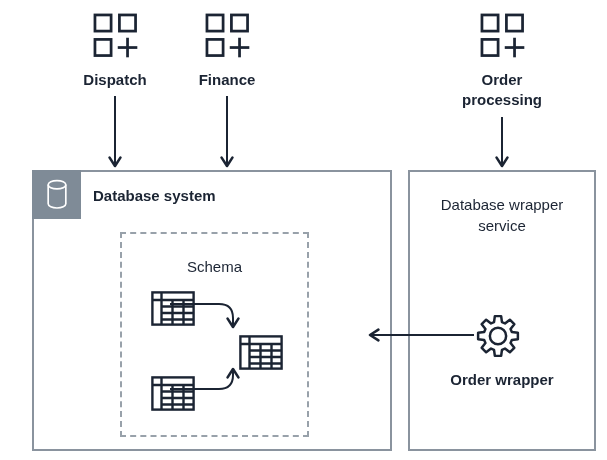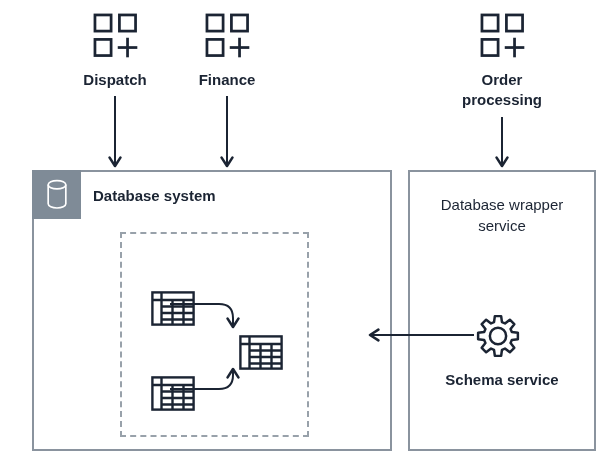--- a/index.html
+++ b/index.html
@@ -108,20 +108,21 @@
   <div class="box box-db">
     <div class="badge">
       <svg width="26" height="33" viewBox="0 0 28 34" fill="none" stroke="currentColor" stroke-width="1.8">
         <ellipse cx="14" cy="6.5" rx="9.5" ry="4.5"></ellipse>
         <path d="M4.5,6.5 V27 A9.5,4.5 0 0 0 23.5,27 V6.5"></path>
       </svg>
     </div>
     <div class="db-title">Database system</div>
 
     <div class="schema">
+      <div class="schema-title">Schema</div>
 
       <svg class="tbl tbl-1" viewBox="0 0 44 35" fill="none" stroke="currentColor" stroke-width="2.4">
         <rect x="1.4" y="1.4" width="41.2" height="32.2"></rect>
         <line x1="10.5" y1="1.4" x2="10.5" y2="33.6"></line>
         <line x1="1.4" y1="9" x2="42.6" y2="9"></line>
         <line x1="21.5" y1="9" x2="21.5" y2="33.6"></line>
         <line x1="32.5" y1="9" x2="32.5" y2="33.6"></line>
         <line x1="10.5" y1="15.5" x2="42.6" y2="15.5"></line>
         <line x1="10.5" y1="22" x2="42.6" y2="22"></line>
         <line x1="10.5" y1="28.5" x2="42.6" y2="28.5"></line>
@@ -150,21 +151,21 @@
       </svg>
     </div>
   </div>
 
   <div class="box box-wrap">
     <div class="wrap-title">Database wrapper service</div>
     <svg class="gear" viewBox="0 0 48 48" fill="none" stroke="currentColor" stroke-width="2.6" stroke-linejoin="round">
       <polygon id="gear-poly" points="19.87,9.58 20.71,3.26 27.29,3.26 28.13,9.58 31.27,10.88 36.34,7.01 40.99,11.66 37.12,16.73 38.42,19.87 44.74,20.71 44.74,27.29 38.42,28.13 37.12,31.27 40.99,36.34 36.34,40.99 31.27,37.12 28.13,38.42 27.29,44.74 20.71,44.74 19.87,38.42 16.73,37.12 11.66,40.99 7.01,36.34 10.88,31.27 9.58,28.13 3.26,27.29 3.26,20.71 9.58,19.87 10.88,16.73 7.01,11.66 11.66,7.01 16.73,10.88"></polygon>
       <circle cx="24" cy="24" r="8.5"></circle>
     </svg>
-    <div class="svc-label">Schema service</div>
+    <div class="svc-label">Order wrapper</div>
   </div>
 
   <svg class="overlay" width="607" height="460" viewBox="0 0 607 460" fill="none" stroke="currentColor" stroke-width="2">
     <defs>
       <marker id="arrow" viewBox="0 0 10 10" refX="7" refY="5" markerWidth="15" markerHeight="15" orient="auto" markerUnits="userSpaceOnUse">
         <path d="M1.4,1.4 L7,5 L1.4,8.6" fill="none" stroke="currentColor" stroke-width="1.7" stroke-linecap="round" stroke-linejoin="round"></path>
       </marker>
     </defs>
     <path d="M115,96 V166" marker-end="url(#arrow)"></path>
     <path d="M227,96 V166" marker-end="url(#arrow)"></path>

